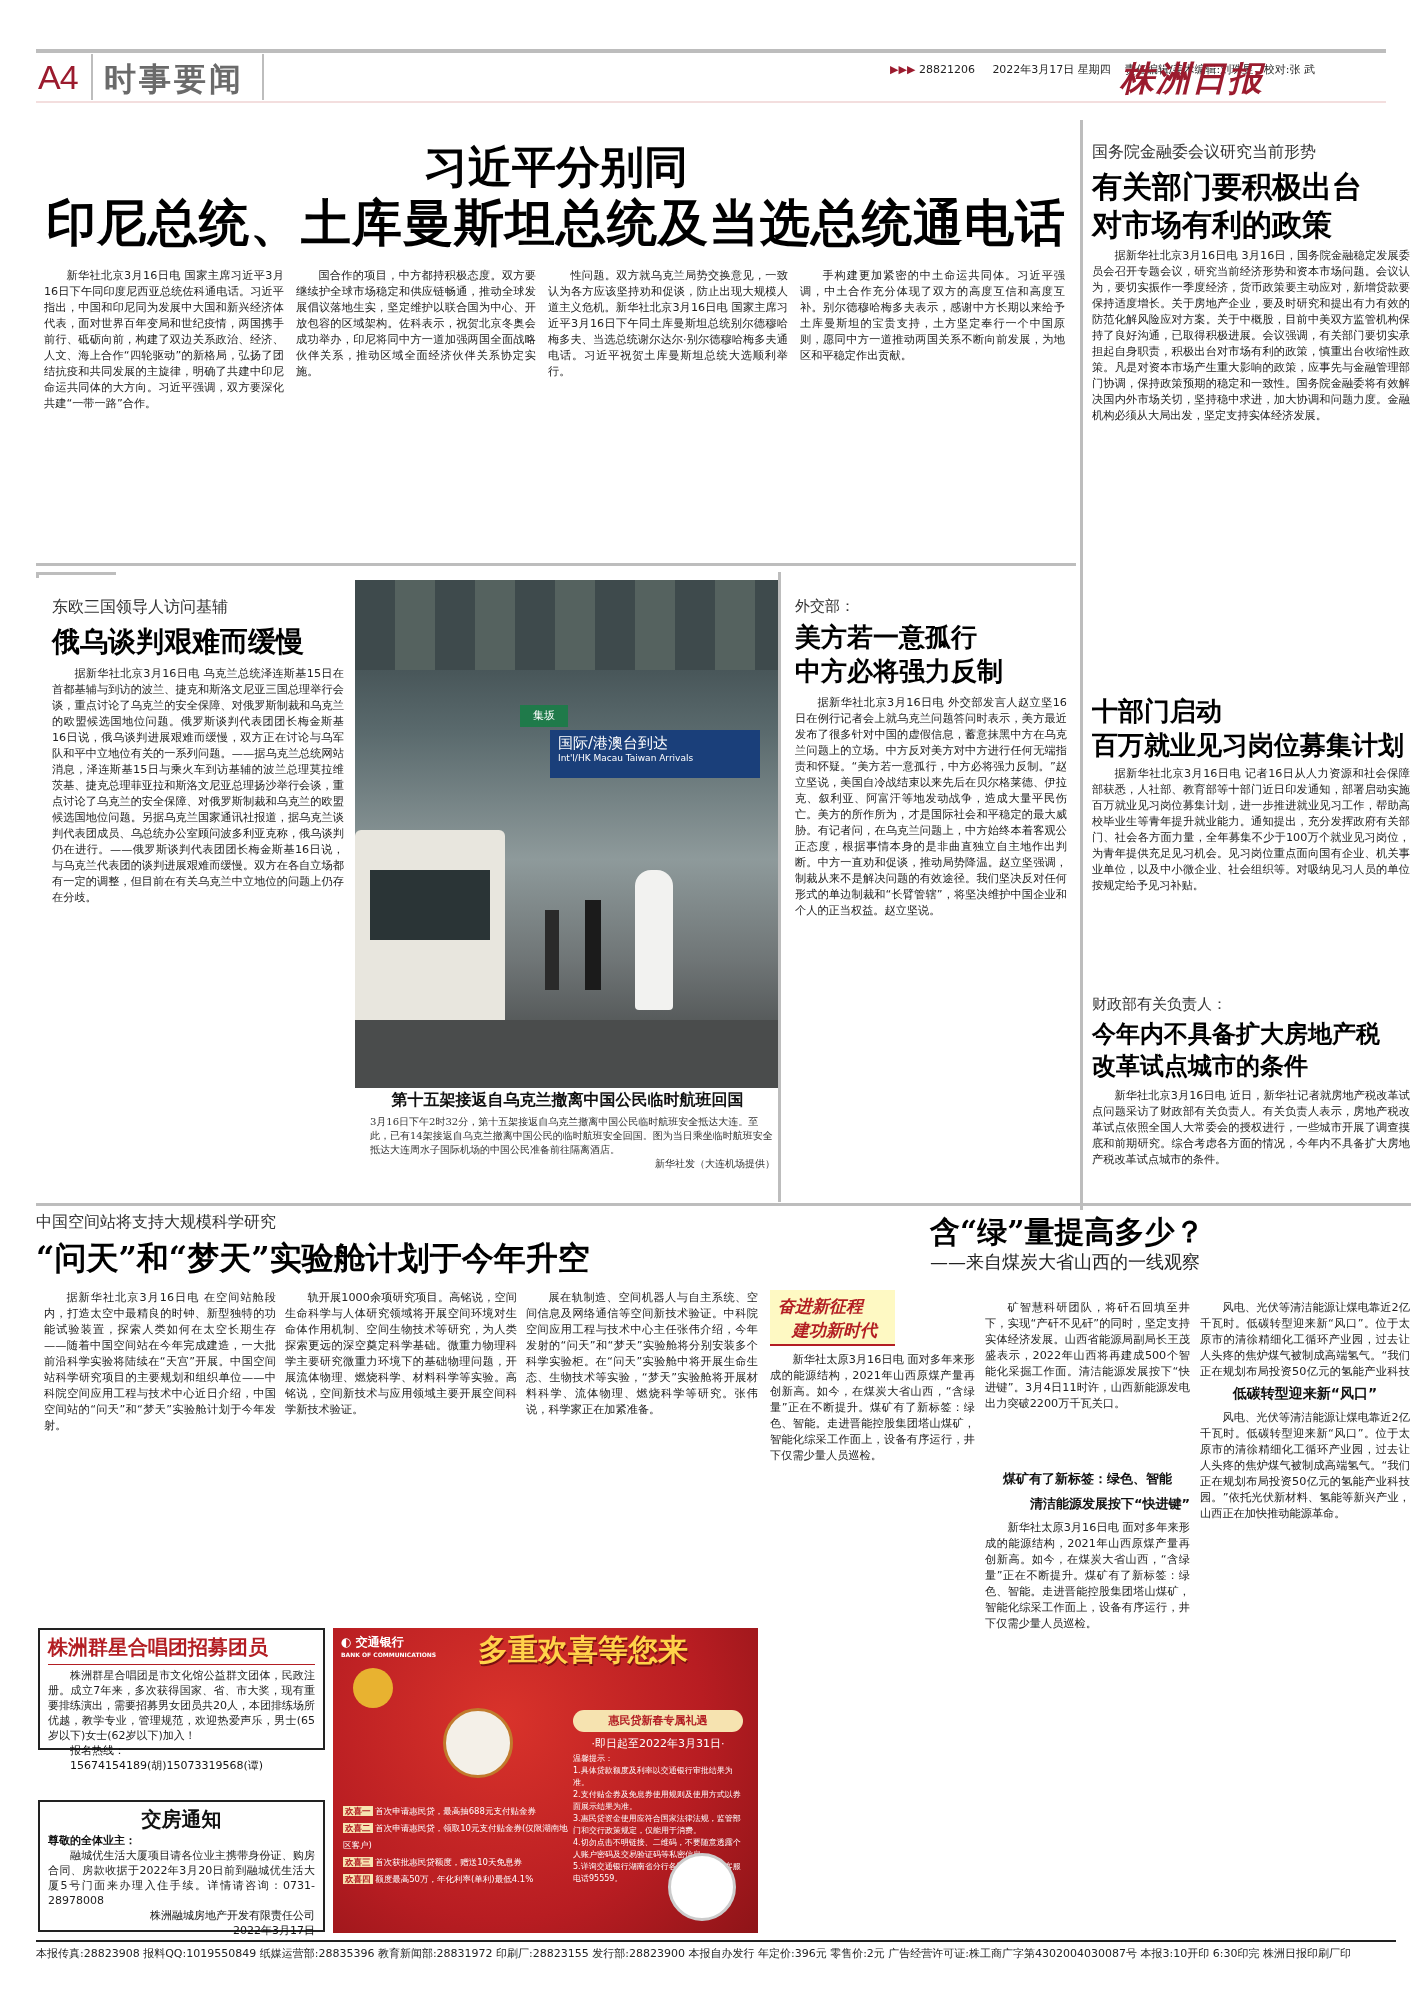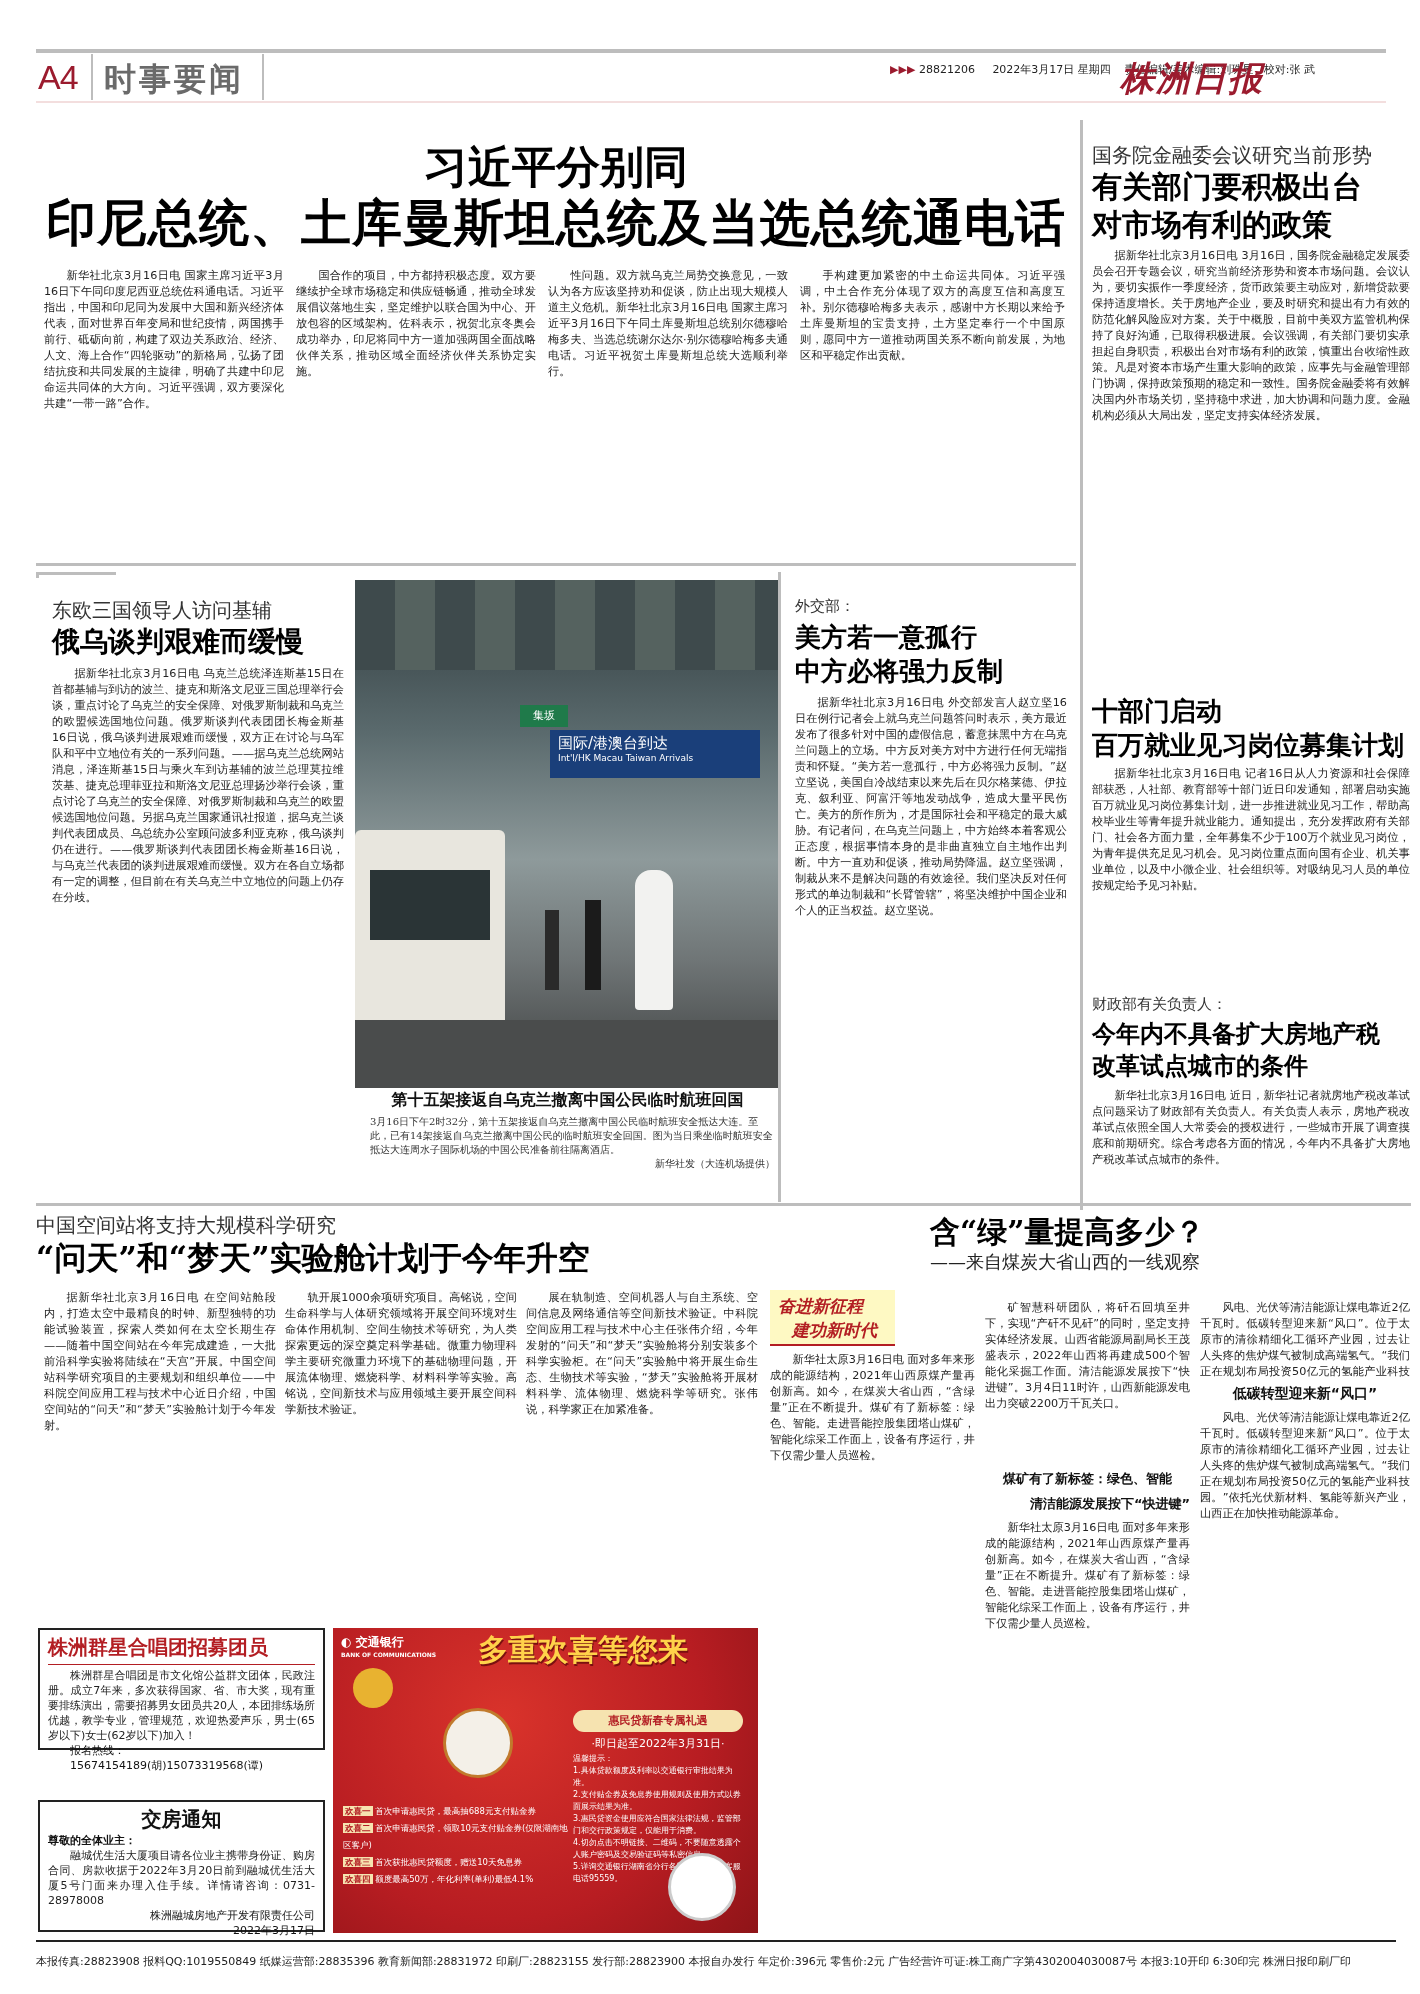--- a/index.html
+++ b/index.html
@@ -12,27 +12,27 @@
 .vsep2{left:262px;top:54px;width:2px;height:46px;background:#bdbdbd}
 .meta{left:890px;top:62px;font-size:11px;color:#222;white-space:nowrap}
 .meta .arrow{color:#9b1b2e;font-weight:bold}
 .logo{left:1120px;top:56px;font-size:34px;color:#9b1b2e;font-family:"DejaVu Serif",serif;font-style:italic;font-weight:bold;letter-spacing:2px}
 .pinkline{left:36px;top:101px;width:1350px;height:2px;background:#f3dede}
 .h1{font-family:"DejaVu Sans",sans-serif;font-weight:bold;text-align:center;color:#000}
 .h1a{left:36px;top:138px;width:1040px;font-size:44px}
 .h1b{left:36px;top:190px;width:1040px;font-size:50px;letter-spacing:1px}
 .body{font-size:11.2px;line-height:16px;color:#222;text-align:justify;overflow:hidden}
 .body p{text-indent:2em}
-.kick{font-size:20px;color:#333}
+.kick{font-size:16px;color:#333}
 .deck{font-family:"DejaVu Serif",serif;font-weight:bold;color:#000}
 .hr{background:#bdbdbd}
 .photo{background:linear-gradient(180deg,#2f3a3d 0%,#5a6a6d 30%,#8e9a9b 55%,#6f7576 75%,#3c3e3e 100%);overflow:hidden}
 .box{border:2px solid #222}
 .ad{background:radial-gradient(circle at 40% 30%,#d9332b 0%,#b81d22 60%,#8e1418 100%);overflow:hidden}
-.footer{left:36px;top:1940px;width:1360px;font-size:11px;color:#222;white-space:nowrap;border-top:2px solid #222;padding-top:12px}
+.footer{left:36px;top:1940px;width:1360px;font-size:11px;color:#222;white-space:nowrap;border-top:2px solid #222;padding-top:4px}
 .tag-banner{background:#fef9c3;color:#b31e23;font-style:italic;font-weight:bold;font-family:"DejaVu Serif",serif}
 </style>
 </head>
 <body>
 
 <div class="abs topbar"></div>
 <div class="abs pageno">A4</div>
 <div class="abs vsep1"></div>
 <div class="abs section">时事要闻</div>
 <div class="abs vsep2"></div>

